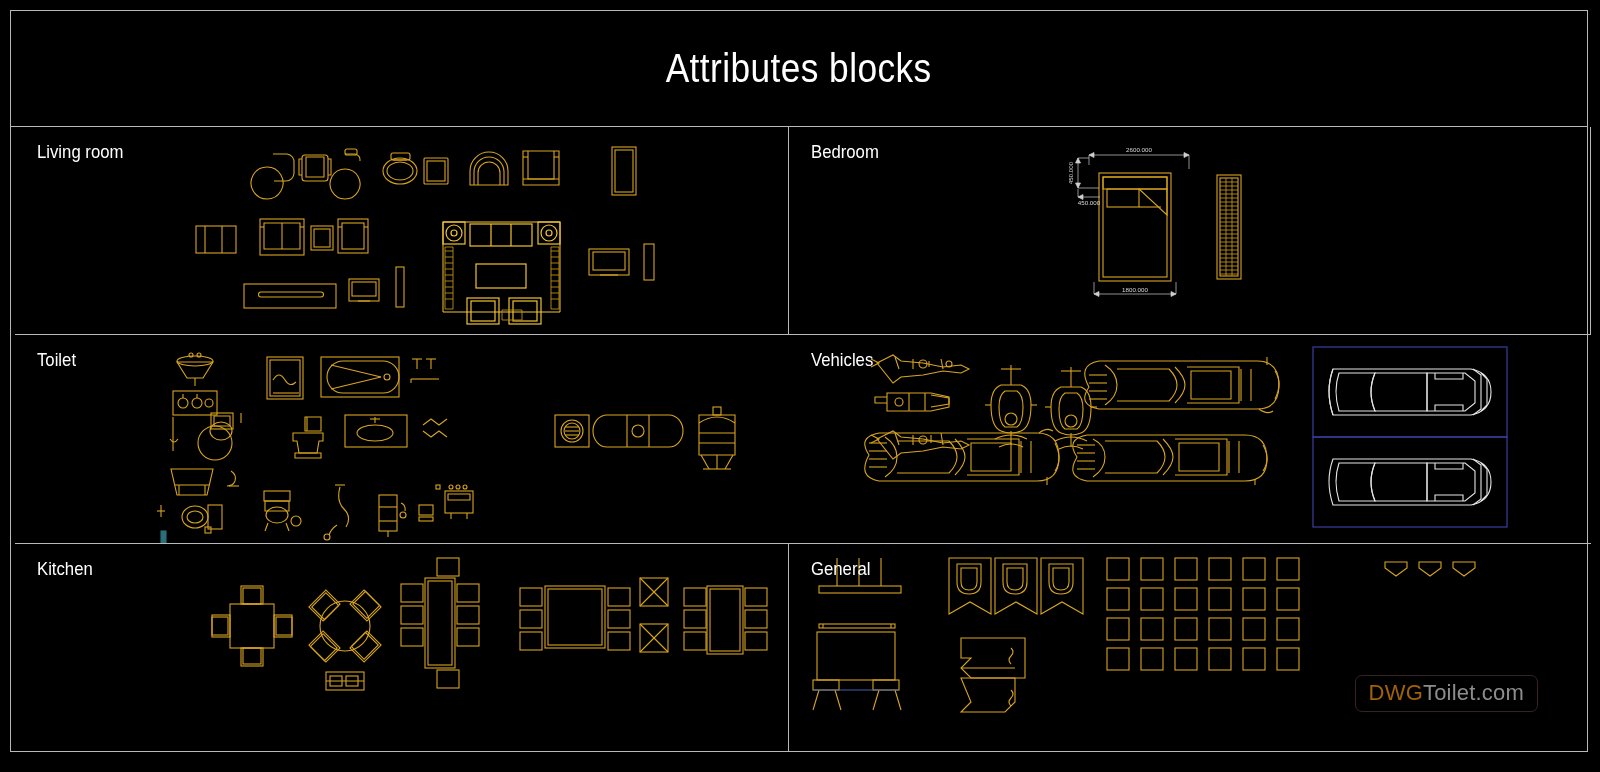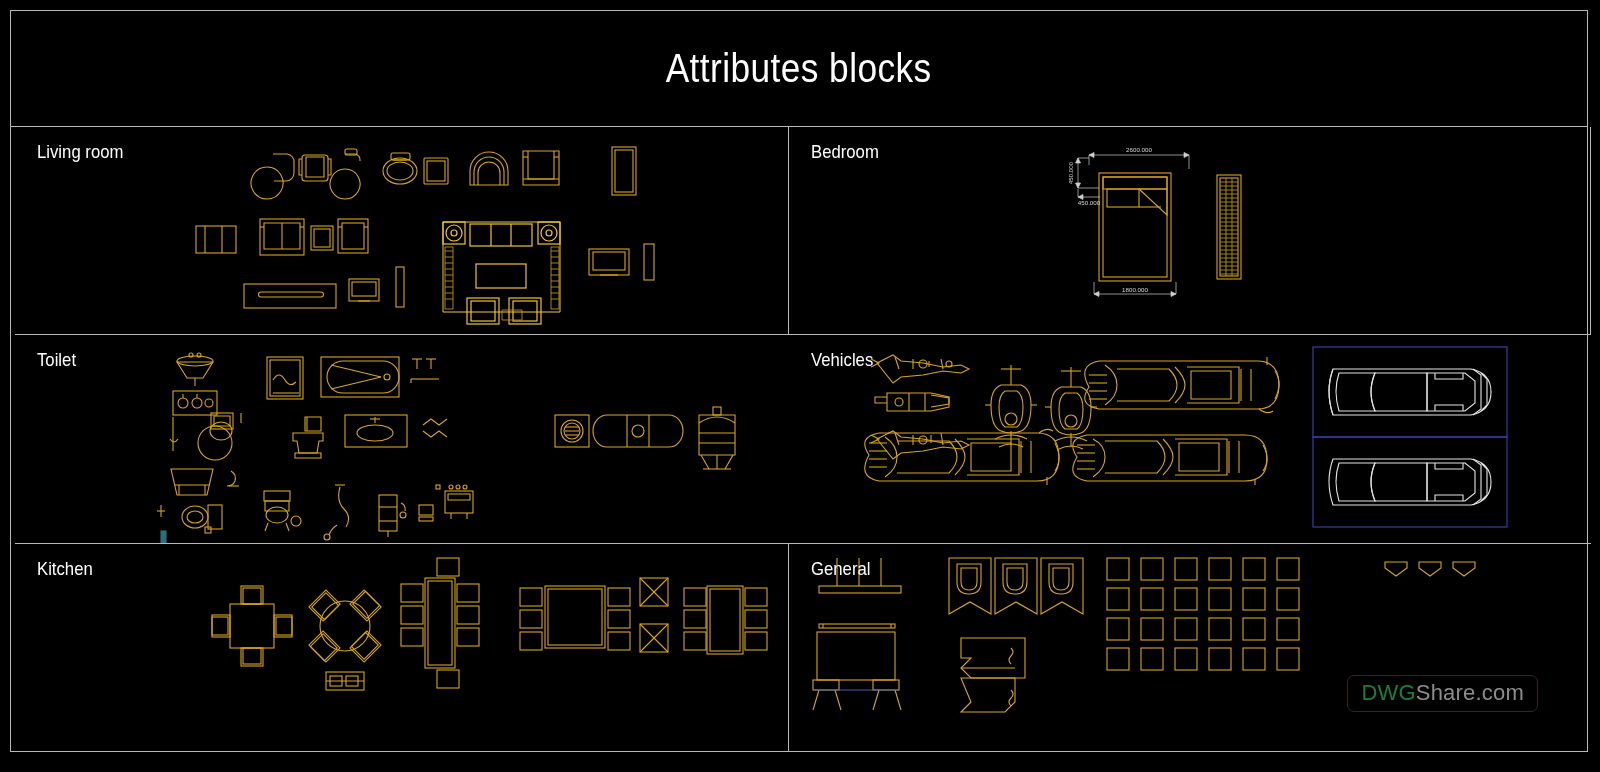--- a/index.html
+++ b/index.html
@@ -86,21 +86,21 @@
     position: absolute;
     right: 62px; bottom: 60px;
     border: 1px solid #3a2222;
     border-radius: 7px;
     padding: 4px 13px 5px 13px;
     font-size: 22px;
     letter-spacing: 0.2px;
     background: rgba(0,0,0,0.25);
     white-space: nowrap;
   }
-  #wm-dwg { color: #15803d; }
+  #wm-dwg { color: #a16207; }
   #wm-share { color: #8d8d8d; }
 </style>
 </head>
 <body>
 
 <div id="root">
 
   <div id="frame">
 
     <div id="title-band">
@@ -745,16 +745,16 @@
             </g>
           </svg>
         </div>
       </div>
 
     </div>
 
   </div>
 
   <div id="watermark">
-    <span id="wm-dwg">DWG</span><span id="wm-share">Share.com</span>
+    <span id="wm-dwg">DWG</span><span id="wm-share">Toilet.com</span>
   </div>
 
 </div>
 
 </body></html>

